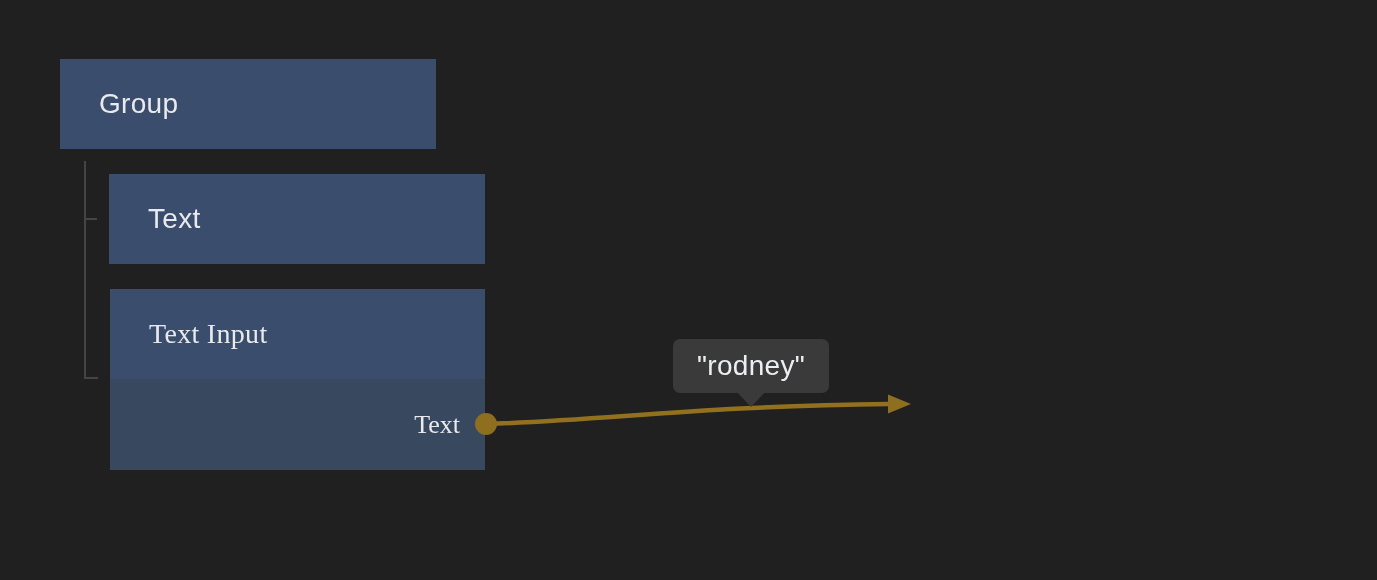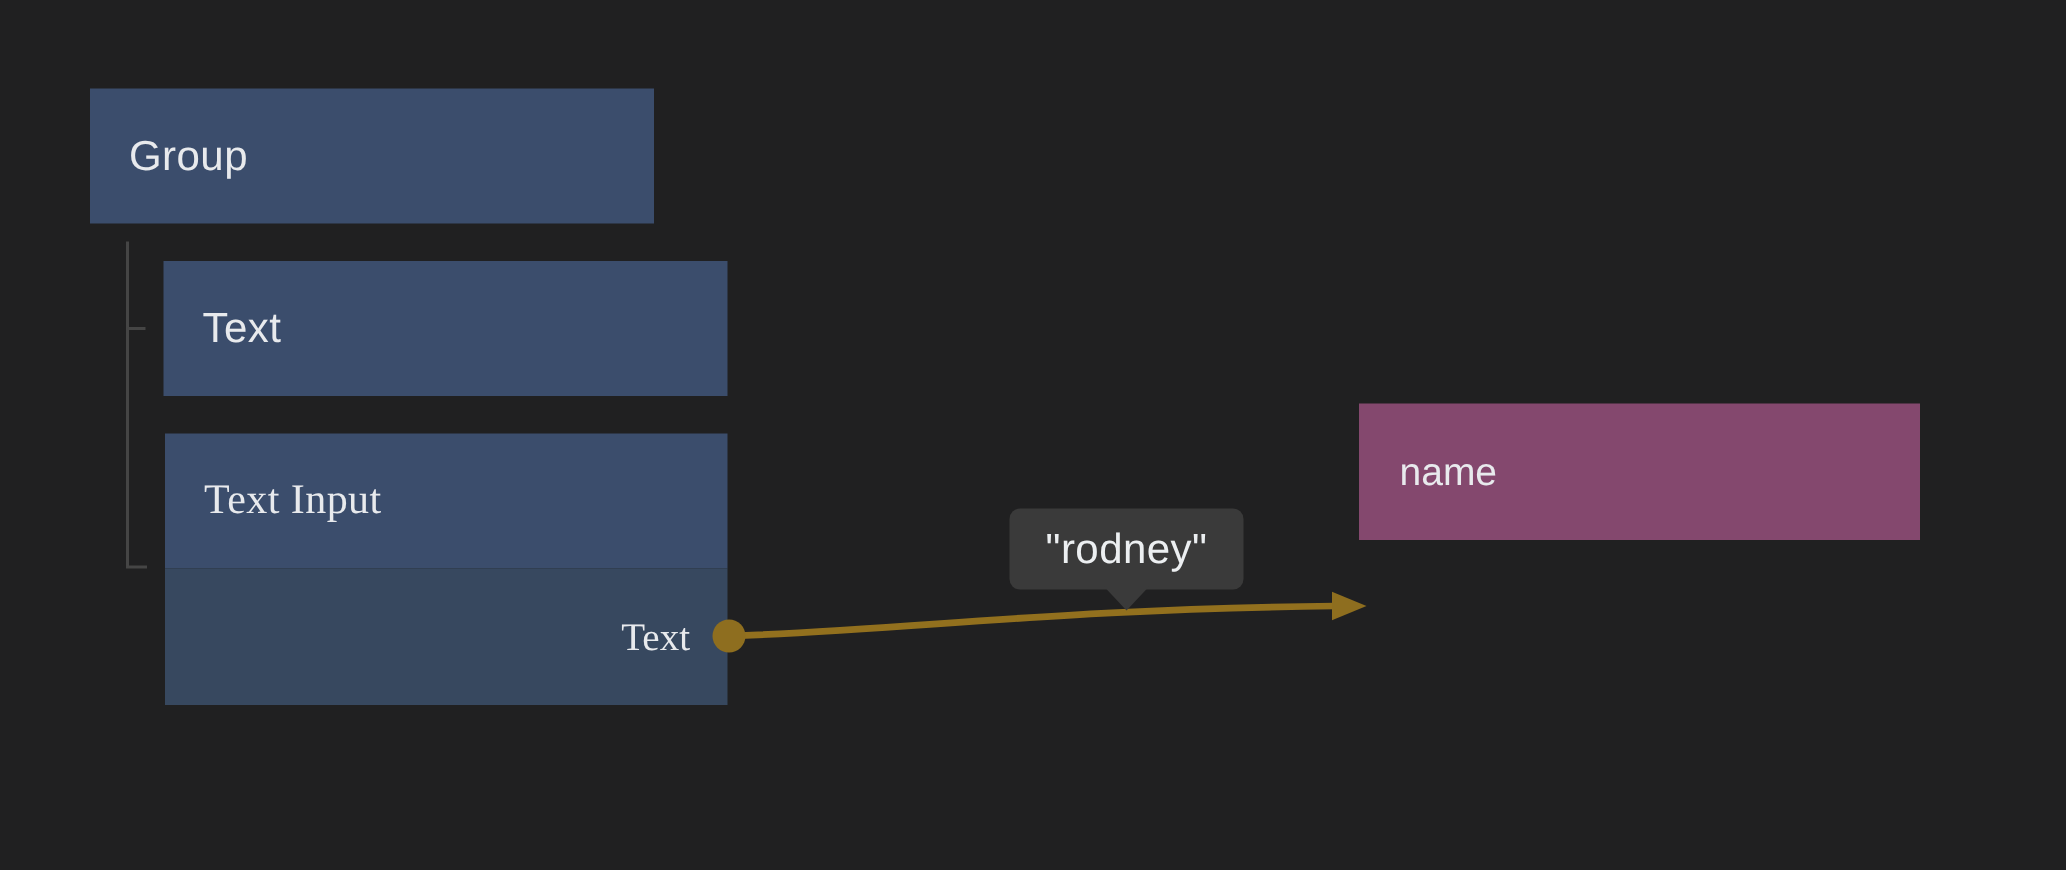--- a/index.html
+++ b/index.html
@@ -23,21 +23,21 @@
     height: 580px;
     pointer-events: none;
   }
   .node {
     position: absolute;
     box-sizing: border-box;
   }
   .node-header {
     display: flex;
     align-items: center;
-    padding-left: 26px;
+    padding-left: 39px;
     font-size: 28px;
     letter-spacing: 0.3px;
     box-sizing: border-box;
   }
   .blue-header { background: #3b4d6c; }
   .blue-body   { background: #37485f; }
   .purple-header { background: #8d5078; }
   .purple-body   { background: #84486e; }
 
   .node-body {
@@ -110,23 +110,20 @@
   <div class="node" id="node-text-input">
     <div class="node-header blue-header">
       <span>Text Input</span>
     </div>
     <div class="node-body blue-body port-row-right">
       <span>Text</span>
     </div>
   </div>
 
   <div class="node" id="node-function">
-    <div class="node-body purple-body port-row-left">
-      <span>name</span>
-    </div>
   </div>
 
   <svg class="overlay" viewBox="0 0 1377 580" xmlns="http://www.w3.org/2000/svg">
 
     <path d="M 85 161 L 85 378 L 98 378" fill="none" stroke="#454545" stroke-width="2"></path>
     <path d="M 85 219 L 97 219" fill="none" stroke="#454545" stroke-width="2"></path>
 
     <path d="M 486 424 C 610 420, 700 406, 890 404" fill="none" stroke="#92701e" stroke-width="4.5" stroke-linecap="round"></path>
 
     <circle cx="486" cy="424" r="11" fill="#8e6e1f"></circle>

